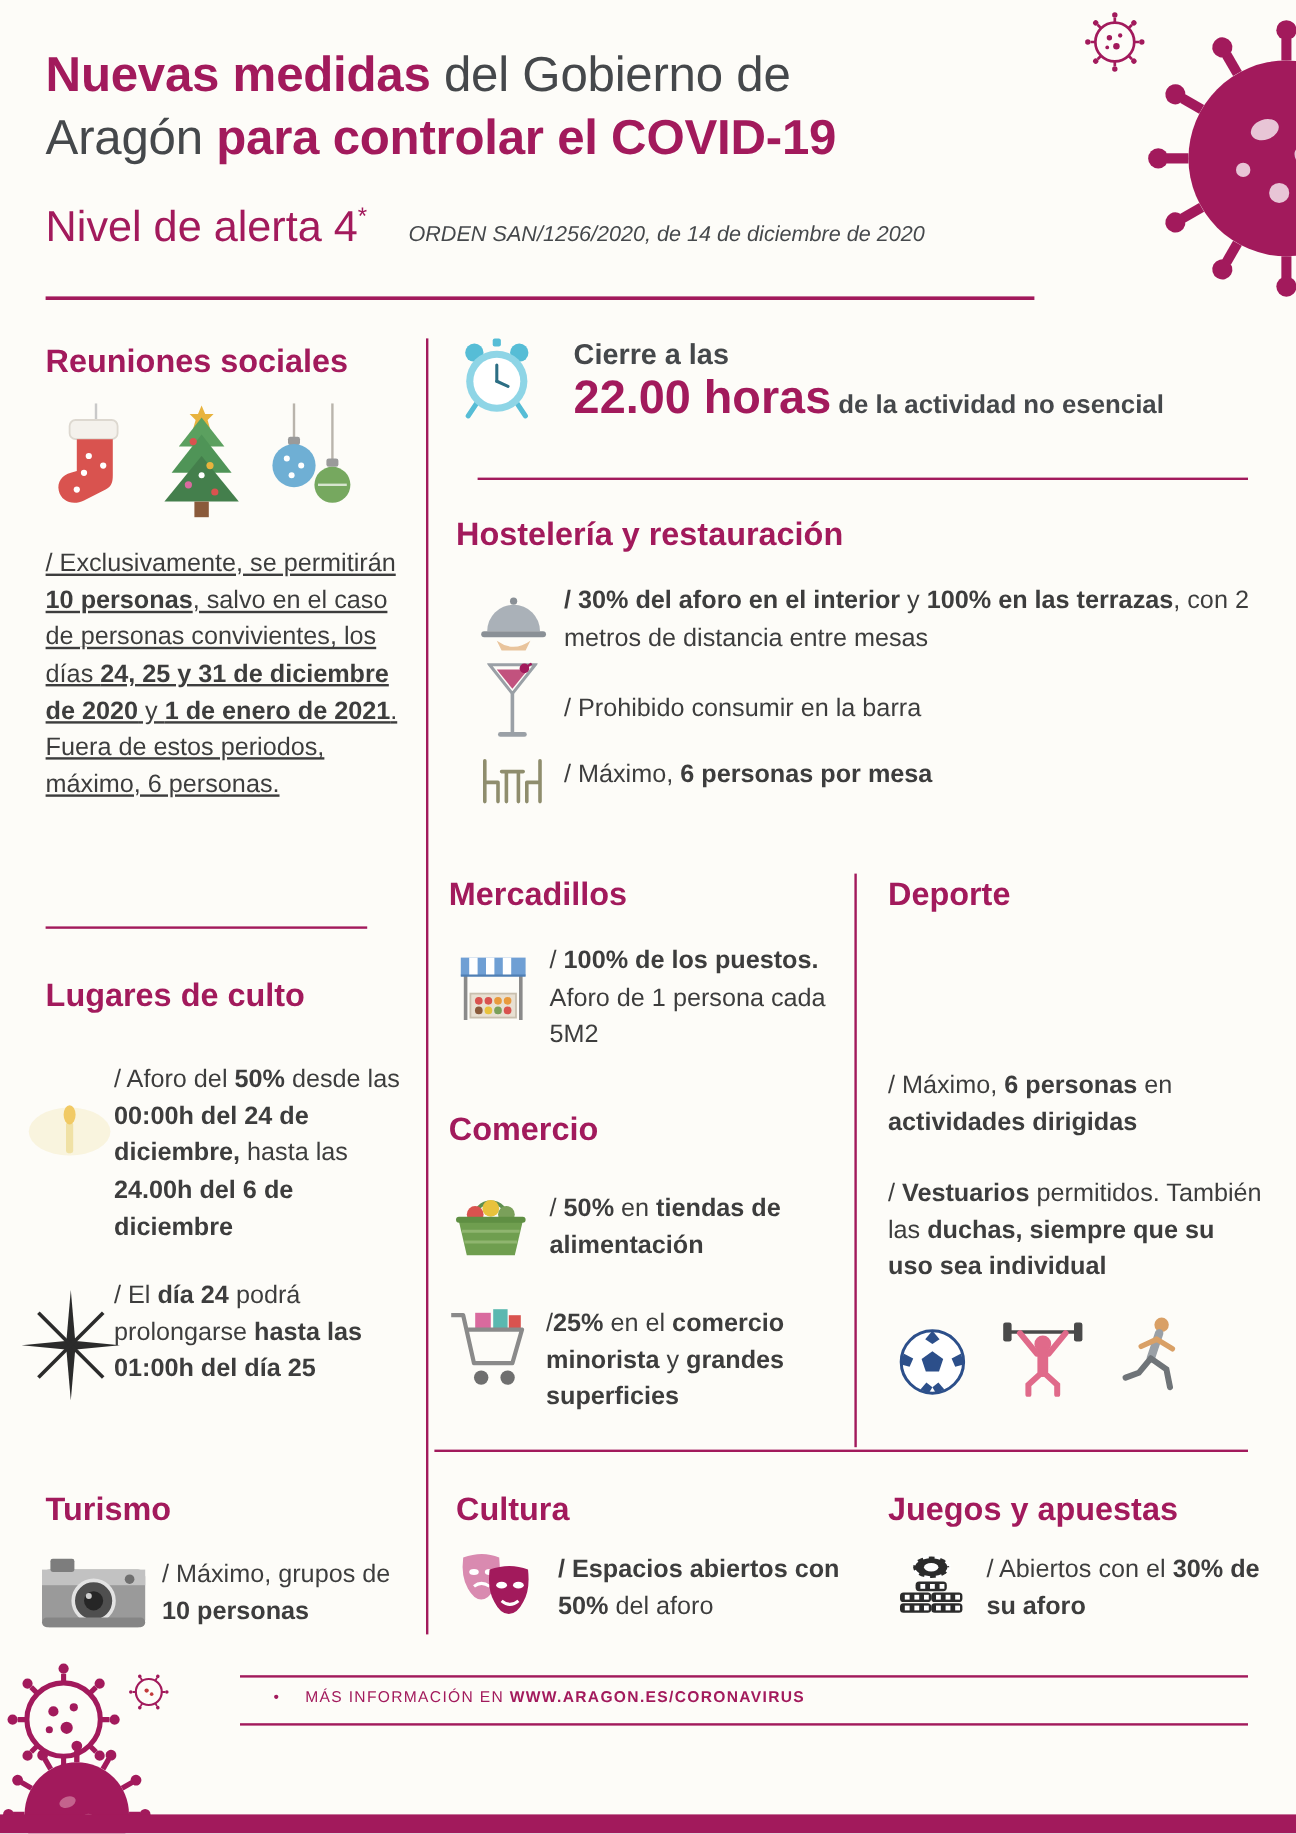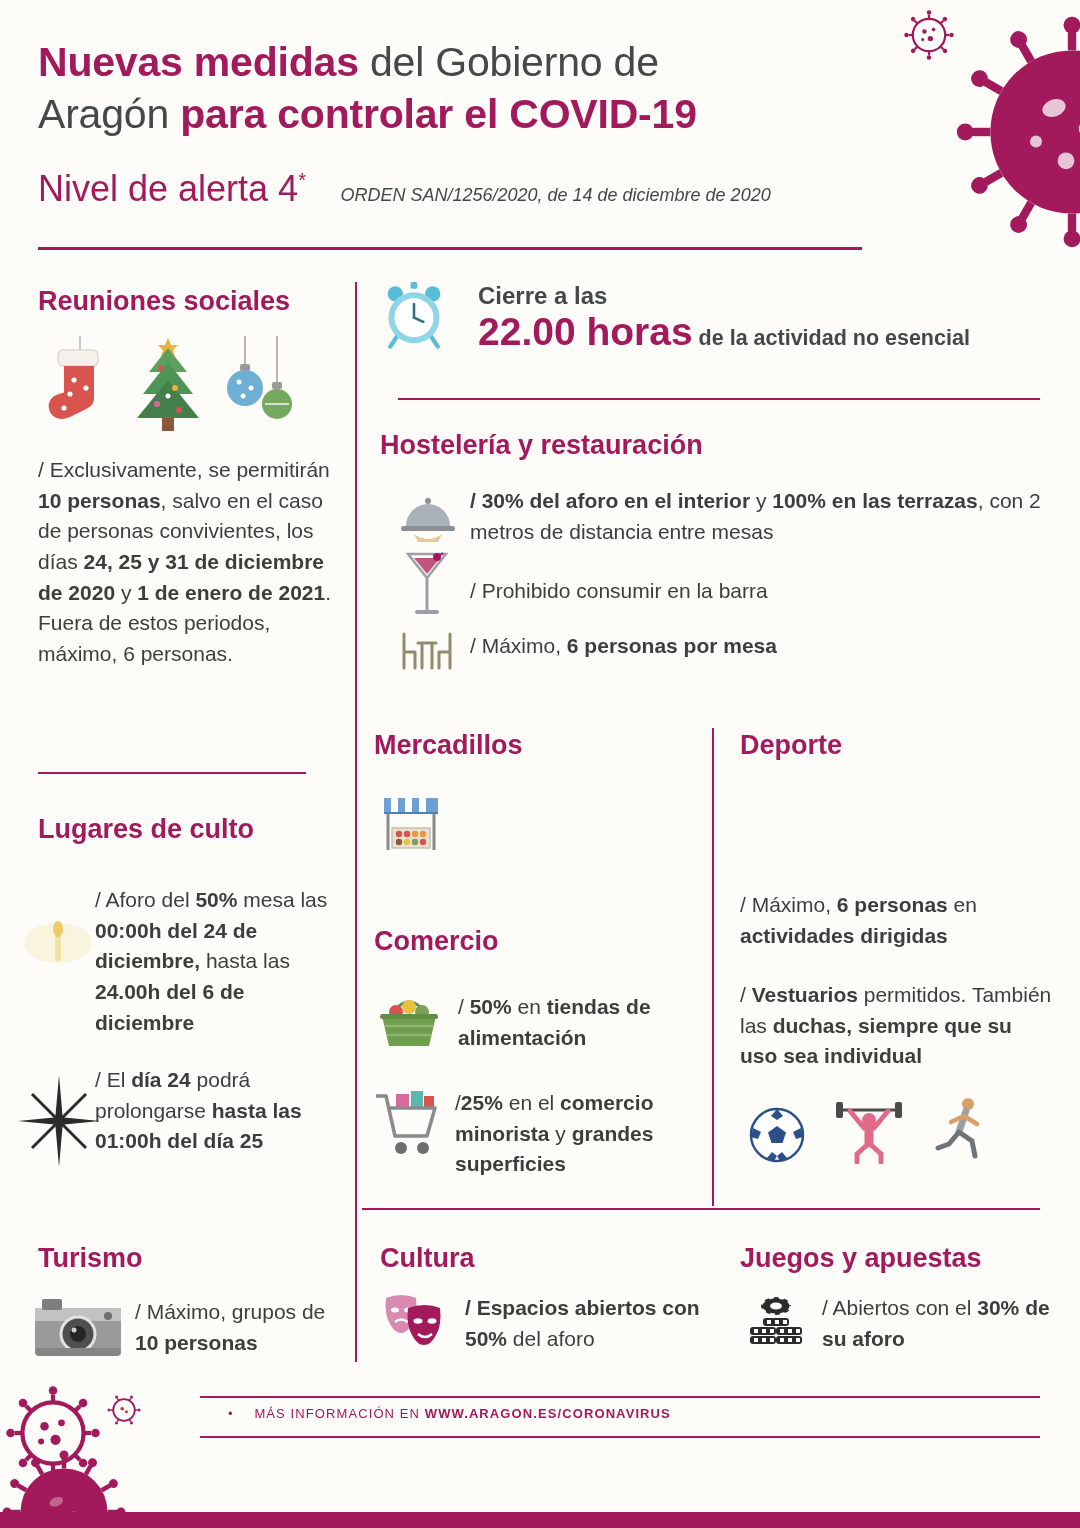--- a/index.html
+++ b/index.html
@@ -136,32 +136,32 @@
       <circle cx="24" cy="52" r="18" fill="#6fafd4"></circle>
       <circle cx="18" cy="46" r="2.5" fill="#fff"></circle>
       <circle cx="30" cy="52" r="2.5" fill="#fff"></circle>
       <circle cx="22" cy="60" r="2.5" fill="#fff"></circle>
       <rect x="51" y="46" width="10" height="7" rx="2" fill="#9a9a9a"></rect>
       <circle cx="56" cy="68" r="15" fill="#76a85f"></circle>
       <path d="M44 68 h24" stroke="#fff" stroke-width="2" opacity="0.7"></path>
     </svg>
   </div>
 
-  <div class="abs txt" style="left:38px;top:455px;width:296px;"><span>/ Exclusivamente, se permitirán </span><span class="b">10 personas</span><span>, salvo en el caso de personas convivientes, los días </span><span class="b">24, 25 y 31 de diciembre de 2020</span><span> y </span><span class="b">1 de enero de 2021</span><span>. Fuera de estos periodos, máximo, 6 personas.</span></div>
+  <div class="abs txt" style="left:38px;top:455px;width:296px;text-decoration:underline;"><span>/ Exclusivamente, se permitirán </span><span class="b">10 personas</span><span>, salvo en el caso de personas convivientes, los días </span><span class="b">24, 25 y 31 de diciembre de 2020</span><span> y </span><span class="b">1 de enero de 2021</span><span>. Fuera de estos periodos, máximo, 6 personas.</span></div>
 
   <div class="abs hr" style="left:38px;top:772px;width:268px;height:2px;"></div>
 
   <div class="abs heading" style="left:38px;top:814px;">Lugares de culto</div>
 
   <svg class="abs" style="left:18px;top:905px;width:80px;height:70px;" viewBox="0 0 80 70">
     <ellipse cx="40" cy="38" rx="34" ry="20" fill="#f6ecc8" opacity="0.55"></ellipse>
     <rect x="37" y="30" width="6" height="26" rx="2" fill="#eedf9f" opacity="0.9"></rect>
     <ellipse cx="40" cy="24" rx="5" ry="8" fill="#f0c75e" opacity="0.95"></ellipse>
   </svg>
-  <div class="abs txt" style="left:95px;top:885px;width:248px;"><span>/ Aforo del </span><span class="b">50%</span><span>  mesa las </span><span class="b">00:00h del 24 de diciembre,</span><span> hasta las </span><span class="b">24.00h del 6 de diciembre</span></div>
+  <div class="abs txt" style="left:95px;top:885px;width:248px;"><span>/ Aforo del </span><span class="b">50%</span><span>  desde las </span><span class="b">00:00h del 24 de diciembre,</span><span> hasta las </span><span class="b">24.00h del 6 de diciembre</span></div>
 
   <svg class="abs" style="left:18px;top:1075px;width:82px;height:92px;" viewBox="0 0 82 92">
     <polygon points="41,0 45,46 41,92 37,46" fill="#2b2b2b"></polygon>
     <polygon points="0,46 41,42 82,46 41,50" fill="#2b2b2b"></polygon>
     <line x1="14" y1="19" x2="68" y2="73" stroke="#2b2b2b" stroke-width="3"></line>
     <line x1="68" y1="19" x2="14" y2="73" stroke="#2b2b2b" stroke-width="3"></line>
   </svg>
   <div class="abs txt" style="left:95px;top:1065px;width:245px;"><span>/ El </span><span class="b">día 24</span><span> podrá prolongarse </span><span class="b">hasta las 01:00h del día 25</span></div>
 
   <div class="abs heading" style="left:38px;top:1243px;">Turismo</div>
@@ -238,20 +238,21 @@
     <rect x="10" y="34" width="38" height="20" fill="#e8e0d2" stroke="#c9bfae" stroke-width="1.5"></rect>
     <circle cx="17" cy="40" r="3.2" fill="#d9534f"></circle>
       <circle cx="25" cy="40" r="3.2" fill="#d9534f"></circle>
       <circle cx="33" cy="40" r="3.2" fill="#e89a3d"></circle>
       <circle cx="41" cy="40" r="3.2" fill="#e89a3d"></circle>
     <circle cx="17" cy="48" r="3.2" fill="#8a5a3b"></circle>
       <circle cx="25" cy="48" r="3.2" fill="#e8c23d"></circle>
       <circle cx="33" cy="48" r="3.2" fill="#7aa05a"></circle>
       <circle cx="41" cy="48" r="3.2" fill="#d9534f"></circle>
   </svg>
+  <div class="abs txt" style="left:458px;top:786px;width:238px;"><span>/ </span><span class="b">100% de los puestos.</span><span> Aforo de 1 persona cada 5M2</span></div>
 
   <div class="abs heading" style="left:374px;top:926px;">Comercio</div>
   <svg class="abs" style="left:378px;top:988px;width:62px;height:62px;" viewBox="0 0 62 62">
     <path d="M17 28 a14 14 0 0 1 28 0" fill="none" stroke="#5f8f4f" stroke-width="3"></path>
     <circle cx="18" cy="24" r="7" fill="#d9534f"></circle>
     <circle cx="31" cy="19" r="7" fill="#e8c23d"></circle>
     <circle cx="44" cy="24" r="7" fill="#7aa05a"></circle>
     <polygon points="4,28 58,28 51,58 11,58" fill="#6f9e4f"></polygon>
     <path d="M7 38 h48 M9 47 h44" stroke="#8fb56f" stroke-width="2.5"></path>
     <rect x="2" y="26" width="58" height="5" rx="2.5" fill="#5f8f43"></rect>

